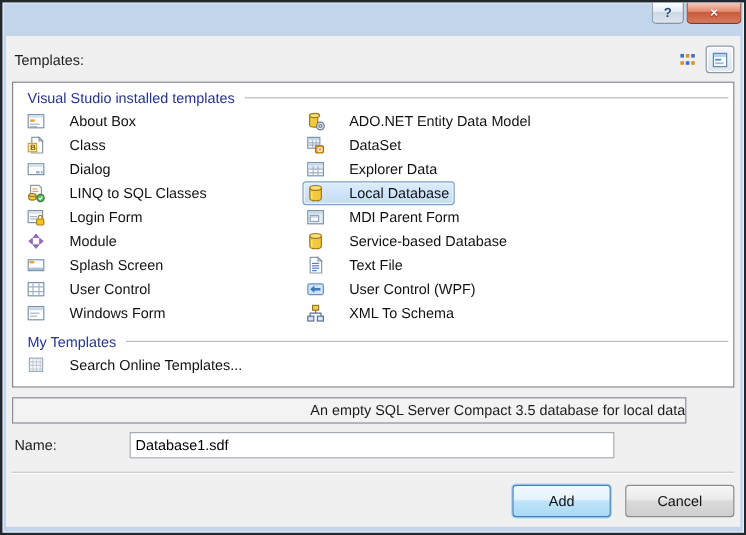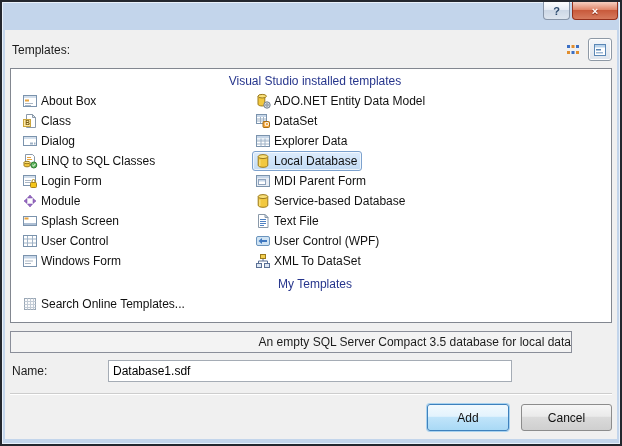--- a/index.html
+++ b/index.html
@@ -50,31 +50,31 @@
     border-color:#8e99a5;
     background:linear-gradient(to bottom,#f4f7fa,#dde4ec);
     box-shadow:inset 0 0 0 1px #fff;
   }
   .view-btn svg { display:block; }
 
   .listbox {
     position:absolute; left:5px; top:38px; width:602px; height:255px;
     background:#fff; border:1px solid #828790; padding-top:5px; overflow:hidden;
   }
-  .section-h { display:flex; align-items:center; height:15px; margin-left:12px; margin-right:4px;flex-direction:column; }
+  .section-h { display:flex; align-items:center; height:15px; margin-left:12px; margin-right:4px; }
   .section-h span { font-size:12px; color:#26358c; white-space:nowrap; }
   .section-h .rule { flex:1; height:1px; background:#bcbcbc; margin-left:8px; }
   .section-h.mt { margin-top:6px; }
 
   .grid {
     margin-left:8px; margin-top:2px;
     display:grid; grid-template-columns:233px auto; grid-auto-rows:20px; align-items:center;
   }
   .tpl-item {
-    display:inline-flex; align-items:center; gap:3px;
+    display:inline-flex; align-items:center; gap:20px;
     width:max-content; padding:1px 4px 1px 2px;
     border:1px solid transparent; border-radius:3px;
     font-size:12px; color:#111; white-space:nowrap; cursor:default;
   }
   .tpl-item.selected {
     background:linear-gradient(to bottom,#ddecfd,#c3dcf5);
     border-color:#7da2ce;
     box-shadow:inset 0 0 0 1px rgba(255,255,255,.65);
   }
   .tpl-icon { width:16px; height:16px; flex:0 0 16px; }
@@ -355,21 +355,21 @@
           </div>
           <div class="tpl-item">
             <span class="tpl-icon">
               <svg viewBox="0 0 16 16" width="16" height="16">
                 <path d="M8 5.5 v2.5 M3.5 10.5 V8 h9 v2.5" stroke="#5a6f94" fill="none"></path>
                 <rect x="5.5" y="1.5" width="5" height="4" fill="#f3cf4e" stroke="#9c7a1c"></rect>
                 <rect x="1.5" y="10.5" width="5" height="4" fill="#dde7f4" stroke="#5a6f94"></rect>
                 <rect x="9.5" y="10.5" width="5" height="4" fill="#dde7f4" stroke="#5a6f94"></rect>
               </svg>
             </span>
-            <span>XML To DataSet</span>
+            <span>XML To Schema</span>
           </div>
         </div>
       <div class="section-h mt">
         <span>My Templates</span>
         <i class="rule"></i>
       </div>
       <div class="grid">
           <div class="tpl-item">
             <span class="tpl-icon">
               <svg viewBox="0 0 16 16" width="16" height="16">

